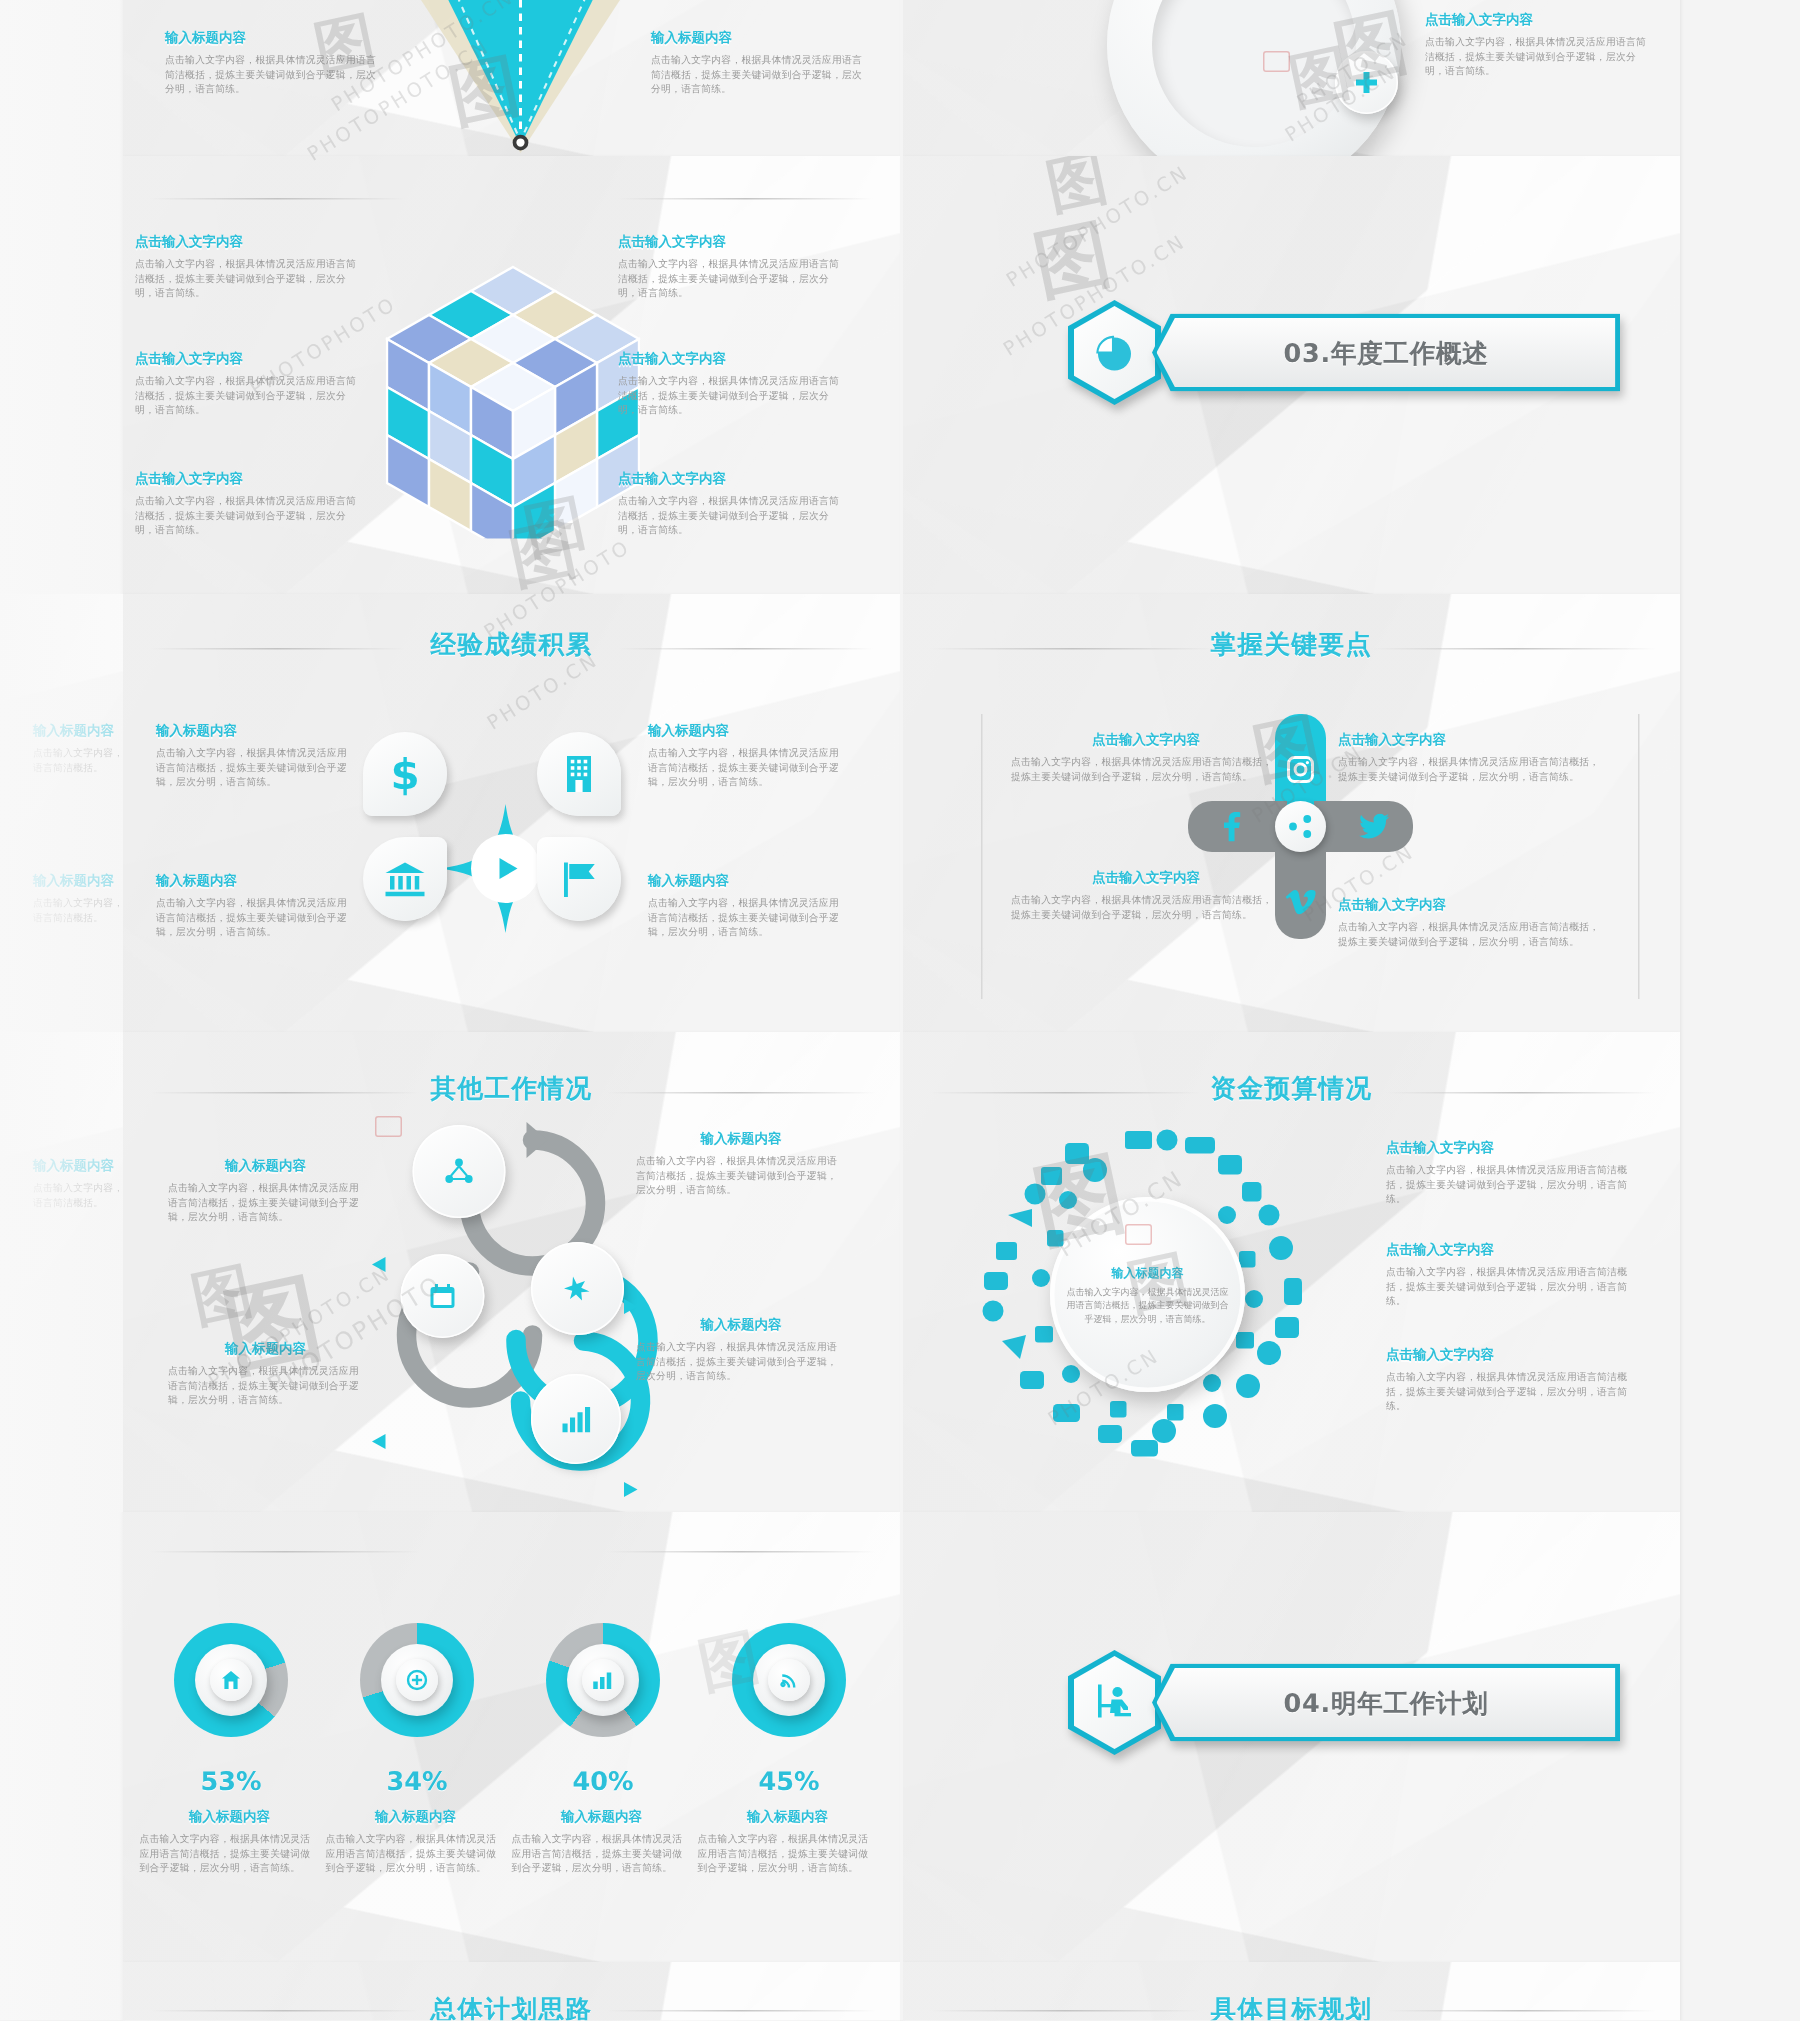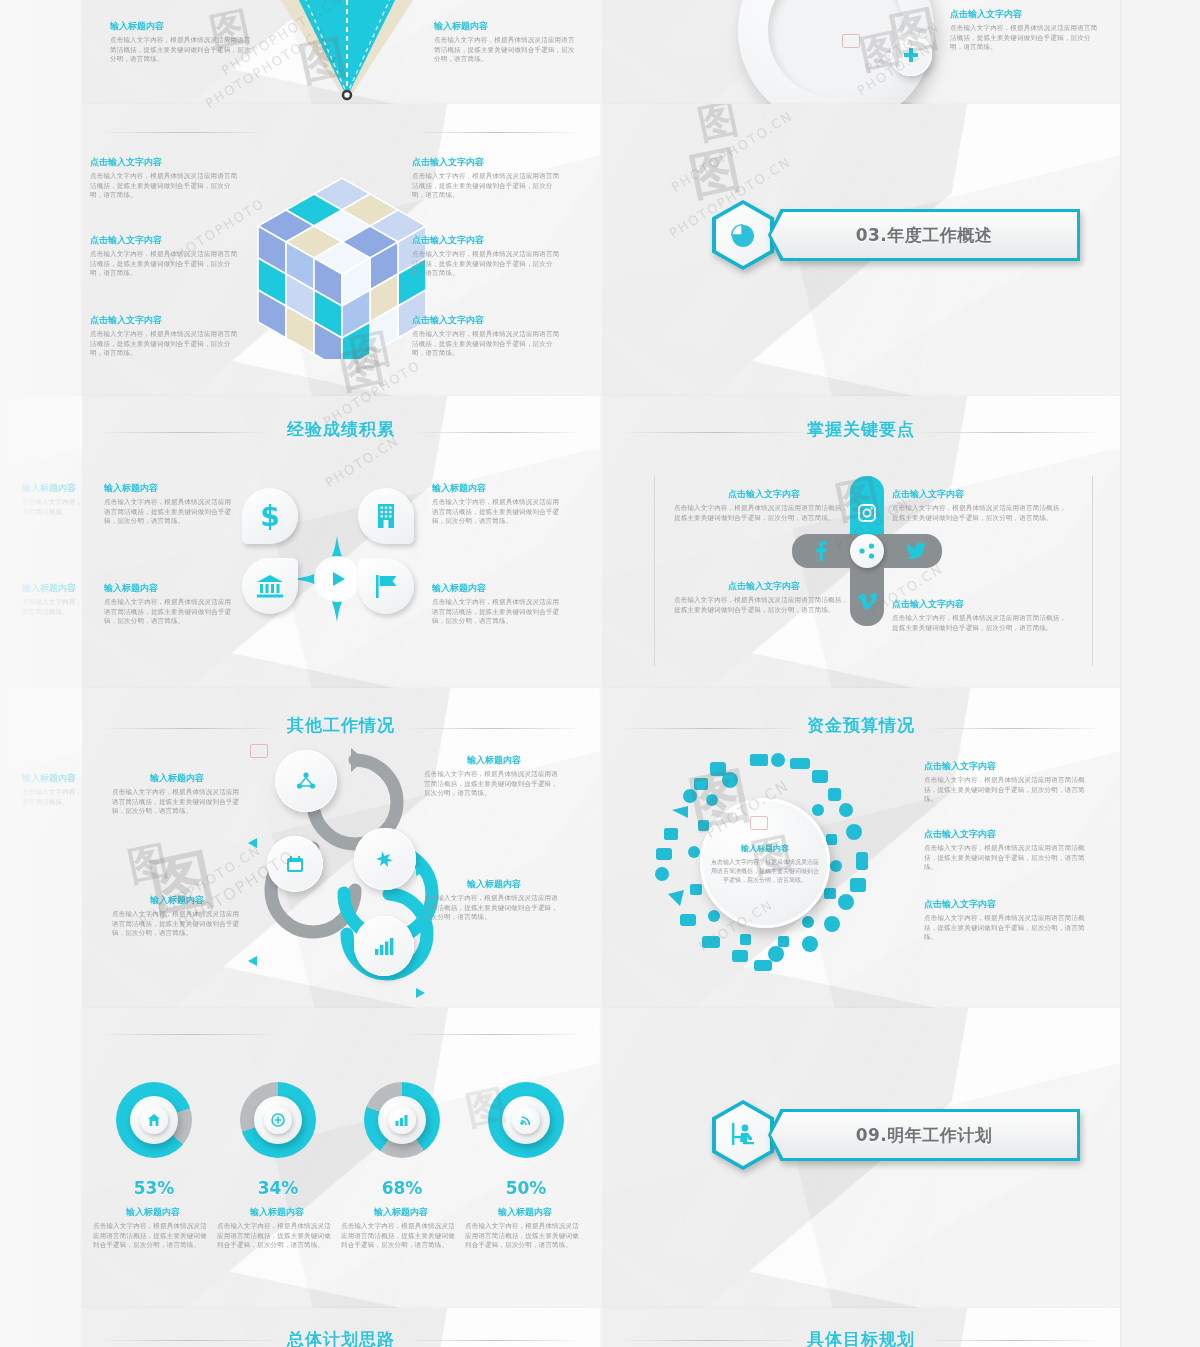--- a/index.html
+++ b/index.html
@@ -588,22 +588,22 @@
             <svg width="14" height="14" viewBox="0 0 14 14" fill="none" stroke="#1ec8dd" stroke-width="1.6">
               <path d="M3 11a1 1 0 1 1 .01 0"></path>
               <path d="M2.5 7.5A4.5 4.5 0 0 1 7 12"></path>
               <path d="M2.5 4A8 8 0 0 1 10.5 12"></path>
             </svg>
           </div>
       </div>
 
       <div class="pct" style="left:17px;top:170px;">53%</div>
       <div class="pct" style="left:141px;top:170px;">34%</div>
-      <div class="pct" style="left:265px;top:170px;">68%</div>
-      <div class="pct" style="left:389px;top:170px;">50%</div>
+      <div class="pct" style="left:265px;top:170px;">40%</div>
+      <div class="pct" style="left:389px;top:170px;">45%</div>
 
       <div class="blk" style="left:11px;top:198px;width:120px;">
         <div class="h" style="text-align:center">输入标题内容</div>
         <div class="p">点击输入文字内容，根据具体情况灵活应用语言简洁概括，提炼主要关键词做到合乎逻辑，层次分明，语言简练。</div>
       </div>
       <div class="blk" style="left:135px;top:198px;width:120px;">
         <div class="h" style="text-align:center">输入标题内容</div>
         <div class="p">点击输入文字内容，根据具体情况灵活应用语言简洁概括，提炼主要关键词做到合乎逻辑，层次分明，语言简练。</div>
       </div>
       <div class="blk" style="left:259px;top:198px;width:120px;">
@@ -628,21 +628,21 @@
             <rect x="4" y="3" width="2.4" height="22"></rect>
               <rect x="4" y="16" width="9" height="2.2"></rect>
             <circle cx="17" cy="8" r="3.4"></circle>
               <path d="M13 13h7l4 5v2h-3l-2-3v5h-7z"></path>
             <rect x="15" y="22" width="11" height="2.2"></rect>
           </svg>
         </div>
         <div class="banner" style="width:312px;">
           <div class="bo"></div>
             <div class="bi"></div>
-          <span>09.明年工作计划</span>
+          <span>04.明年工作计划</span>
         </div>
       </div>
     </div>
   </div>
 
   <div class="slide" style="left:82px;top:1308px;width:518px;height:292px;">
     <div class="slide-inner">
         <div class="facets"></div>
       <div class="s-rule" style="left:18px;top:32px;width:180px;"></div>
       <div class="s-rule" style="left:322px;top:32px;width:180px;"></div>

